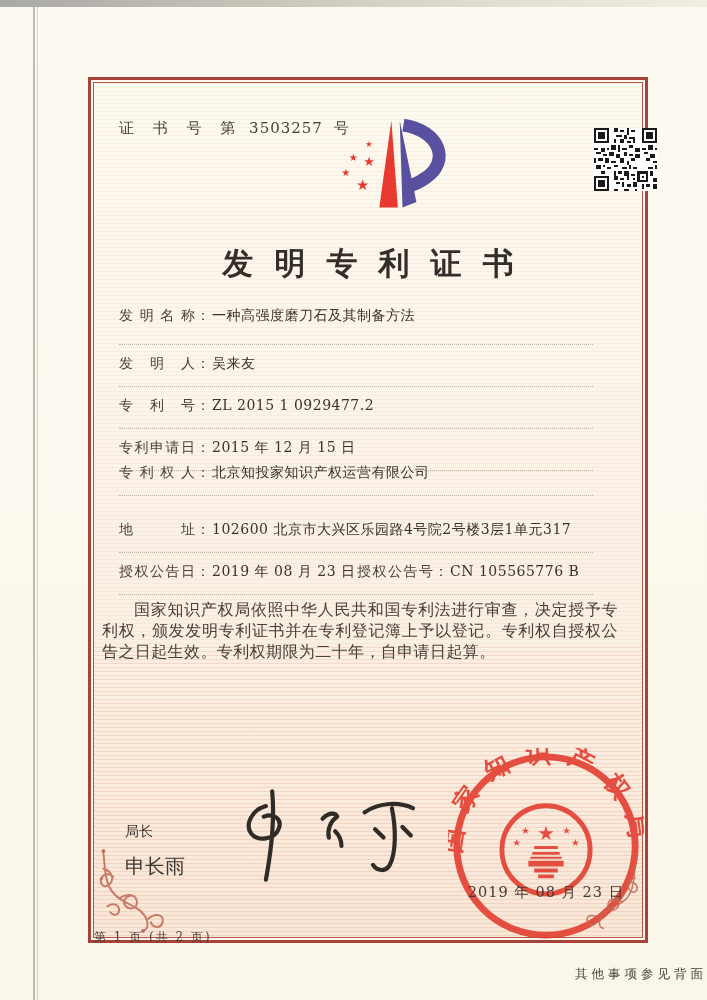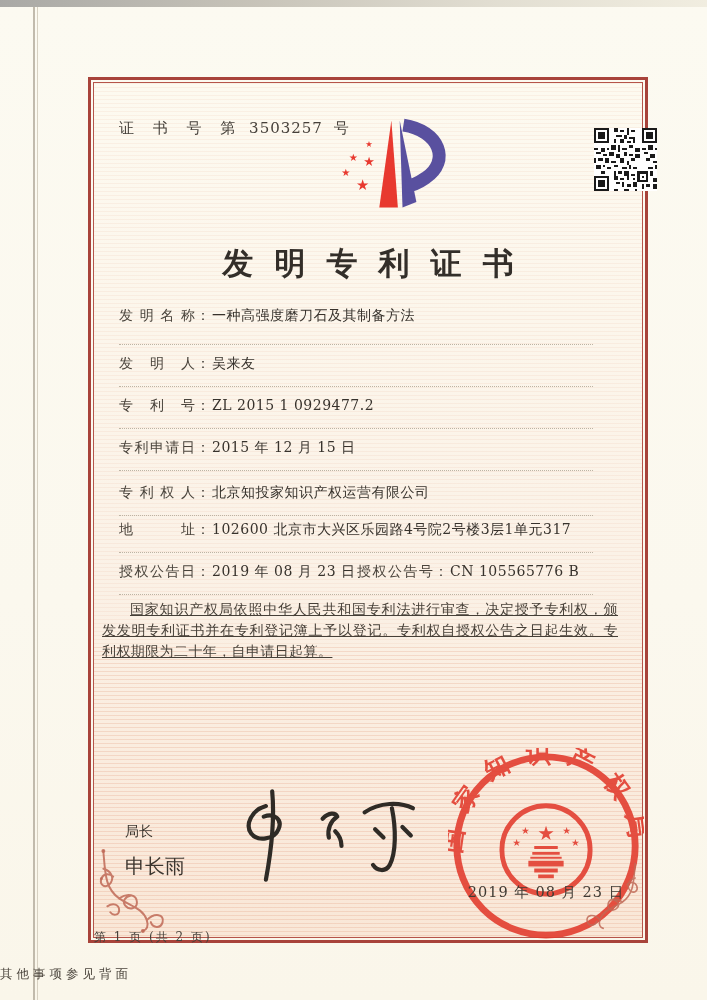--- a/index.html
+++ b/index.html
@@ -31,42 +31,42 @@
   .qr { left:500px; top:45px; width:63px; height:63px; background:#fff; }
 
   .title { left:0; right:0; top:160px; text-align:center; font-size:31px; font-weight:bold;
     color:#332e29; letter-spacing:.68em; padding-left:.68em; }
   .frow { position:absolute; left:25px; width:474px; font-size:14px; color:#45403a;
     padding-bottom:13px; border-bottom:1px dotted #bdb4a4; white-space:nowrap; }
   .flabel { display:inline-block; width:76px; text-align:justify; text-align-last:justify; color:#4a443c; }
   .fcolon { margin:0 2px 0 1px; }
   .fvalue { color:#37322c; letter-spacing:.5px; }
   .r1 { top:224px; padding-bottom:19px; } .r2 { top:272px; } .r3 { top:314px; }
-  .r4 { top:356px; } .r5 { top:401px; } .r6 { top:438px; } .r7 { top:480px; }
+  .r4 { top:356px; } .r5 { top:381px; } .r6 { top:438px; } .r7 { top:480px; }
   .grant2 { position:absolute; left:238px; top:0; }
 
-  .paras { left:8px; top:516px; width:516px; font-size:14px; line-height:21px;
-    color:#463f37; text-align:justify; letter-spacing:.4px;text-decoration:underline; }
+  .paras { left:8px; top:516px; width:516px; font-size:16px; line-height:21px;
+    color:#463f37; text-align:justify; letter-spacing:.4px; }
   .paras p { text-indent:2em; }
 
   .sig-title { left:31px; top:740px; font-size:14px; color:#3c362f; font-family:"DejaVu Sans","Liberation Sans",sans-serif; }
   .sig-name  { left:31px; top:770px; font-size:20px; color:#3c362f; font-family:"DejaVu Sans","Liberation Sans",sans-serif; }
   .sig-hand { left:132px; top:700px; width:210px; height:105px; }
 
   .seal { left:354px; top:665px; width:196px; height:196px; }
   .seal-date { left:362px; top:800px; width:180px; text-align:center; font-size:14.5px;
     color:#3f3a33; letter-spacing:1px; z-index:3; }
 
   .corner-bl { left:2px; bottom:4px; width:72px; height:84px; }
   .corner-br { right:2px; bottom:4px; width:56px; height:74px; transform:scaleX(-1); }
 
   .page-footer { left:0; right:0; top:846px; font-size:12px;
     letter-spacing:2px; color:#45403a; }
 
-  .back-note { position:absolute; left:0; right:0; top:966px; text-align:left;
+  .back-note { position:absolute; left:0; right:0; top:966px; text-align:right;
     font-size:12.5px; letter-spacing:4px; color:#4a443c; }
 </style>
 </head>
 <body>
 
 <div class="paper">
   <div class="scan-edge-top"></div>
   <div class="scan-edge-left"></div>
 
   <div class="frame">

